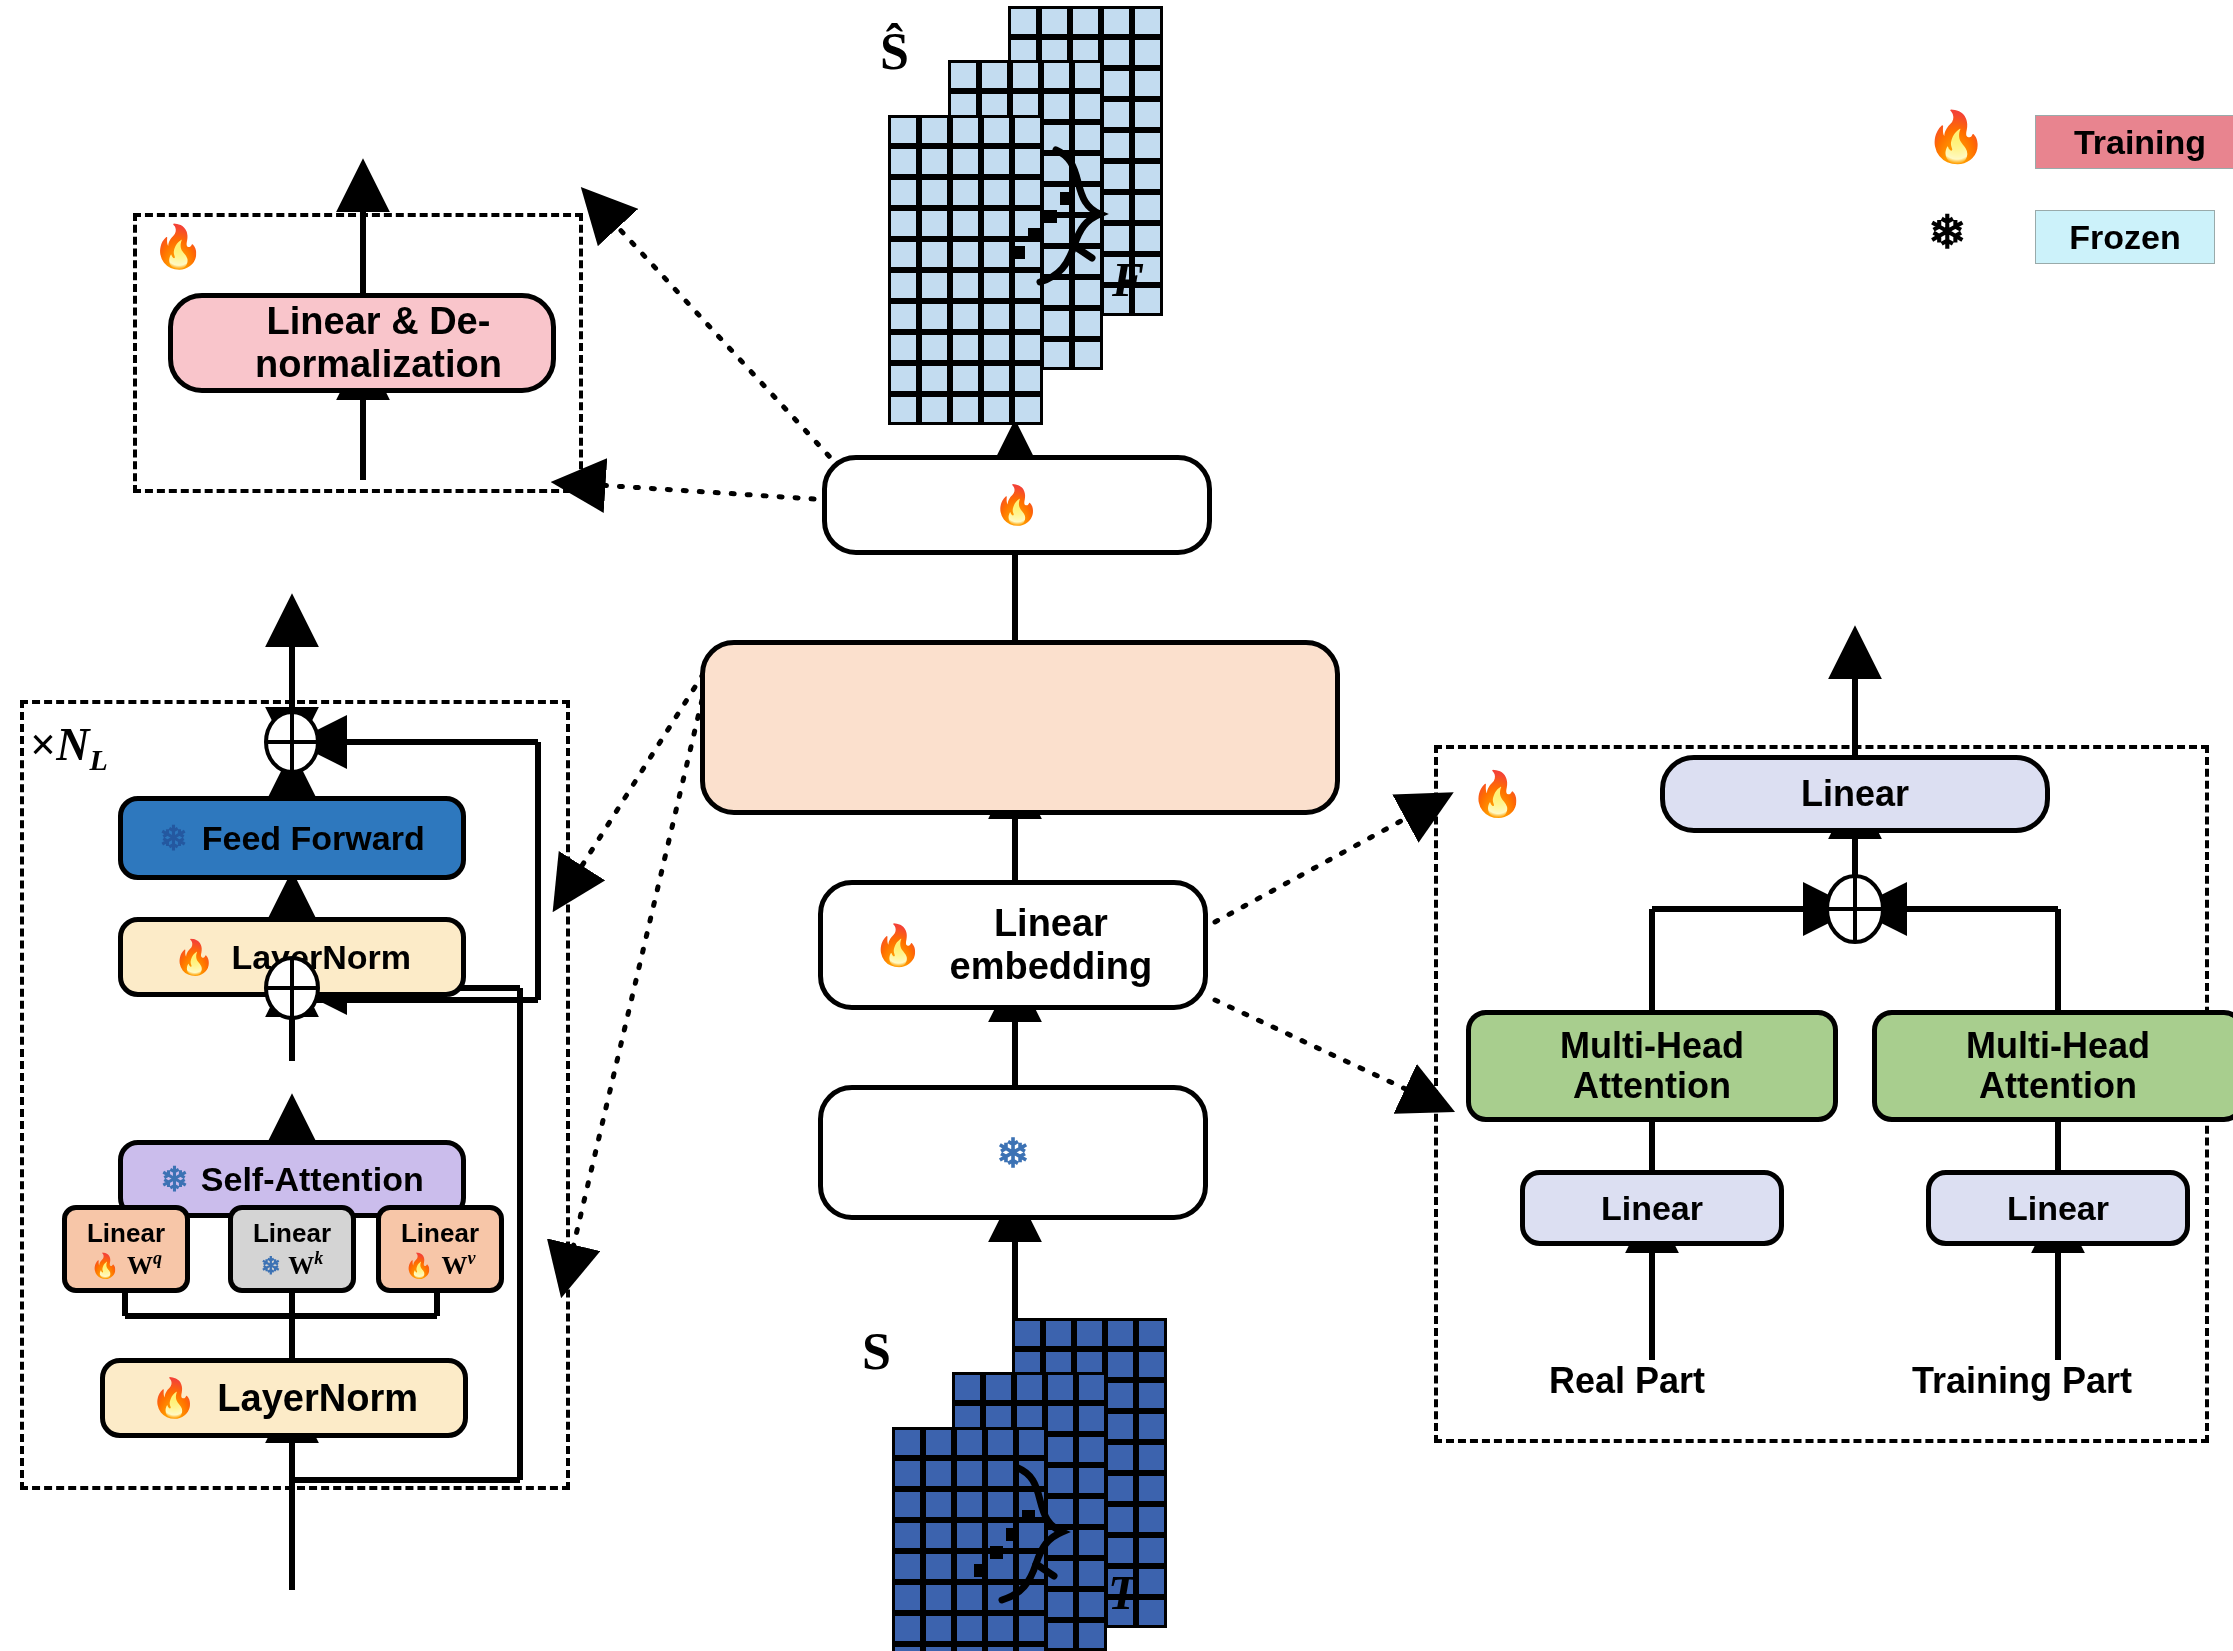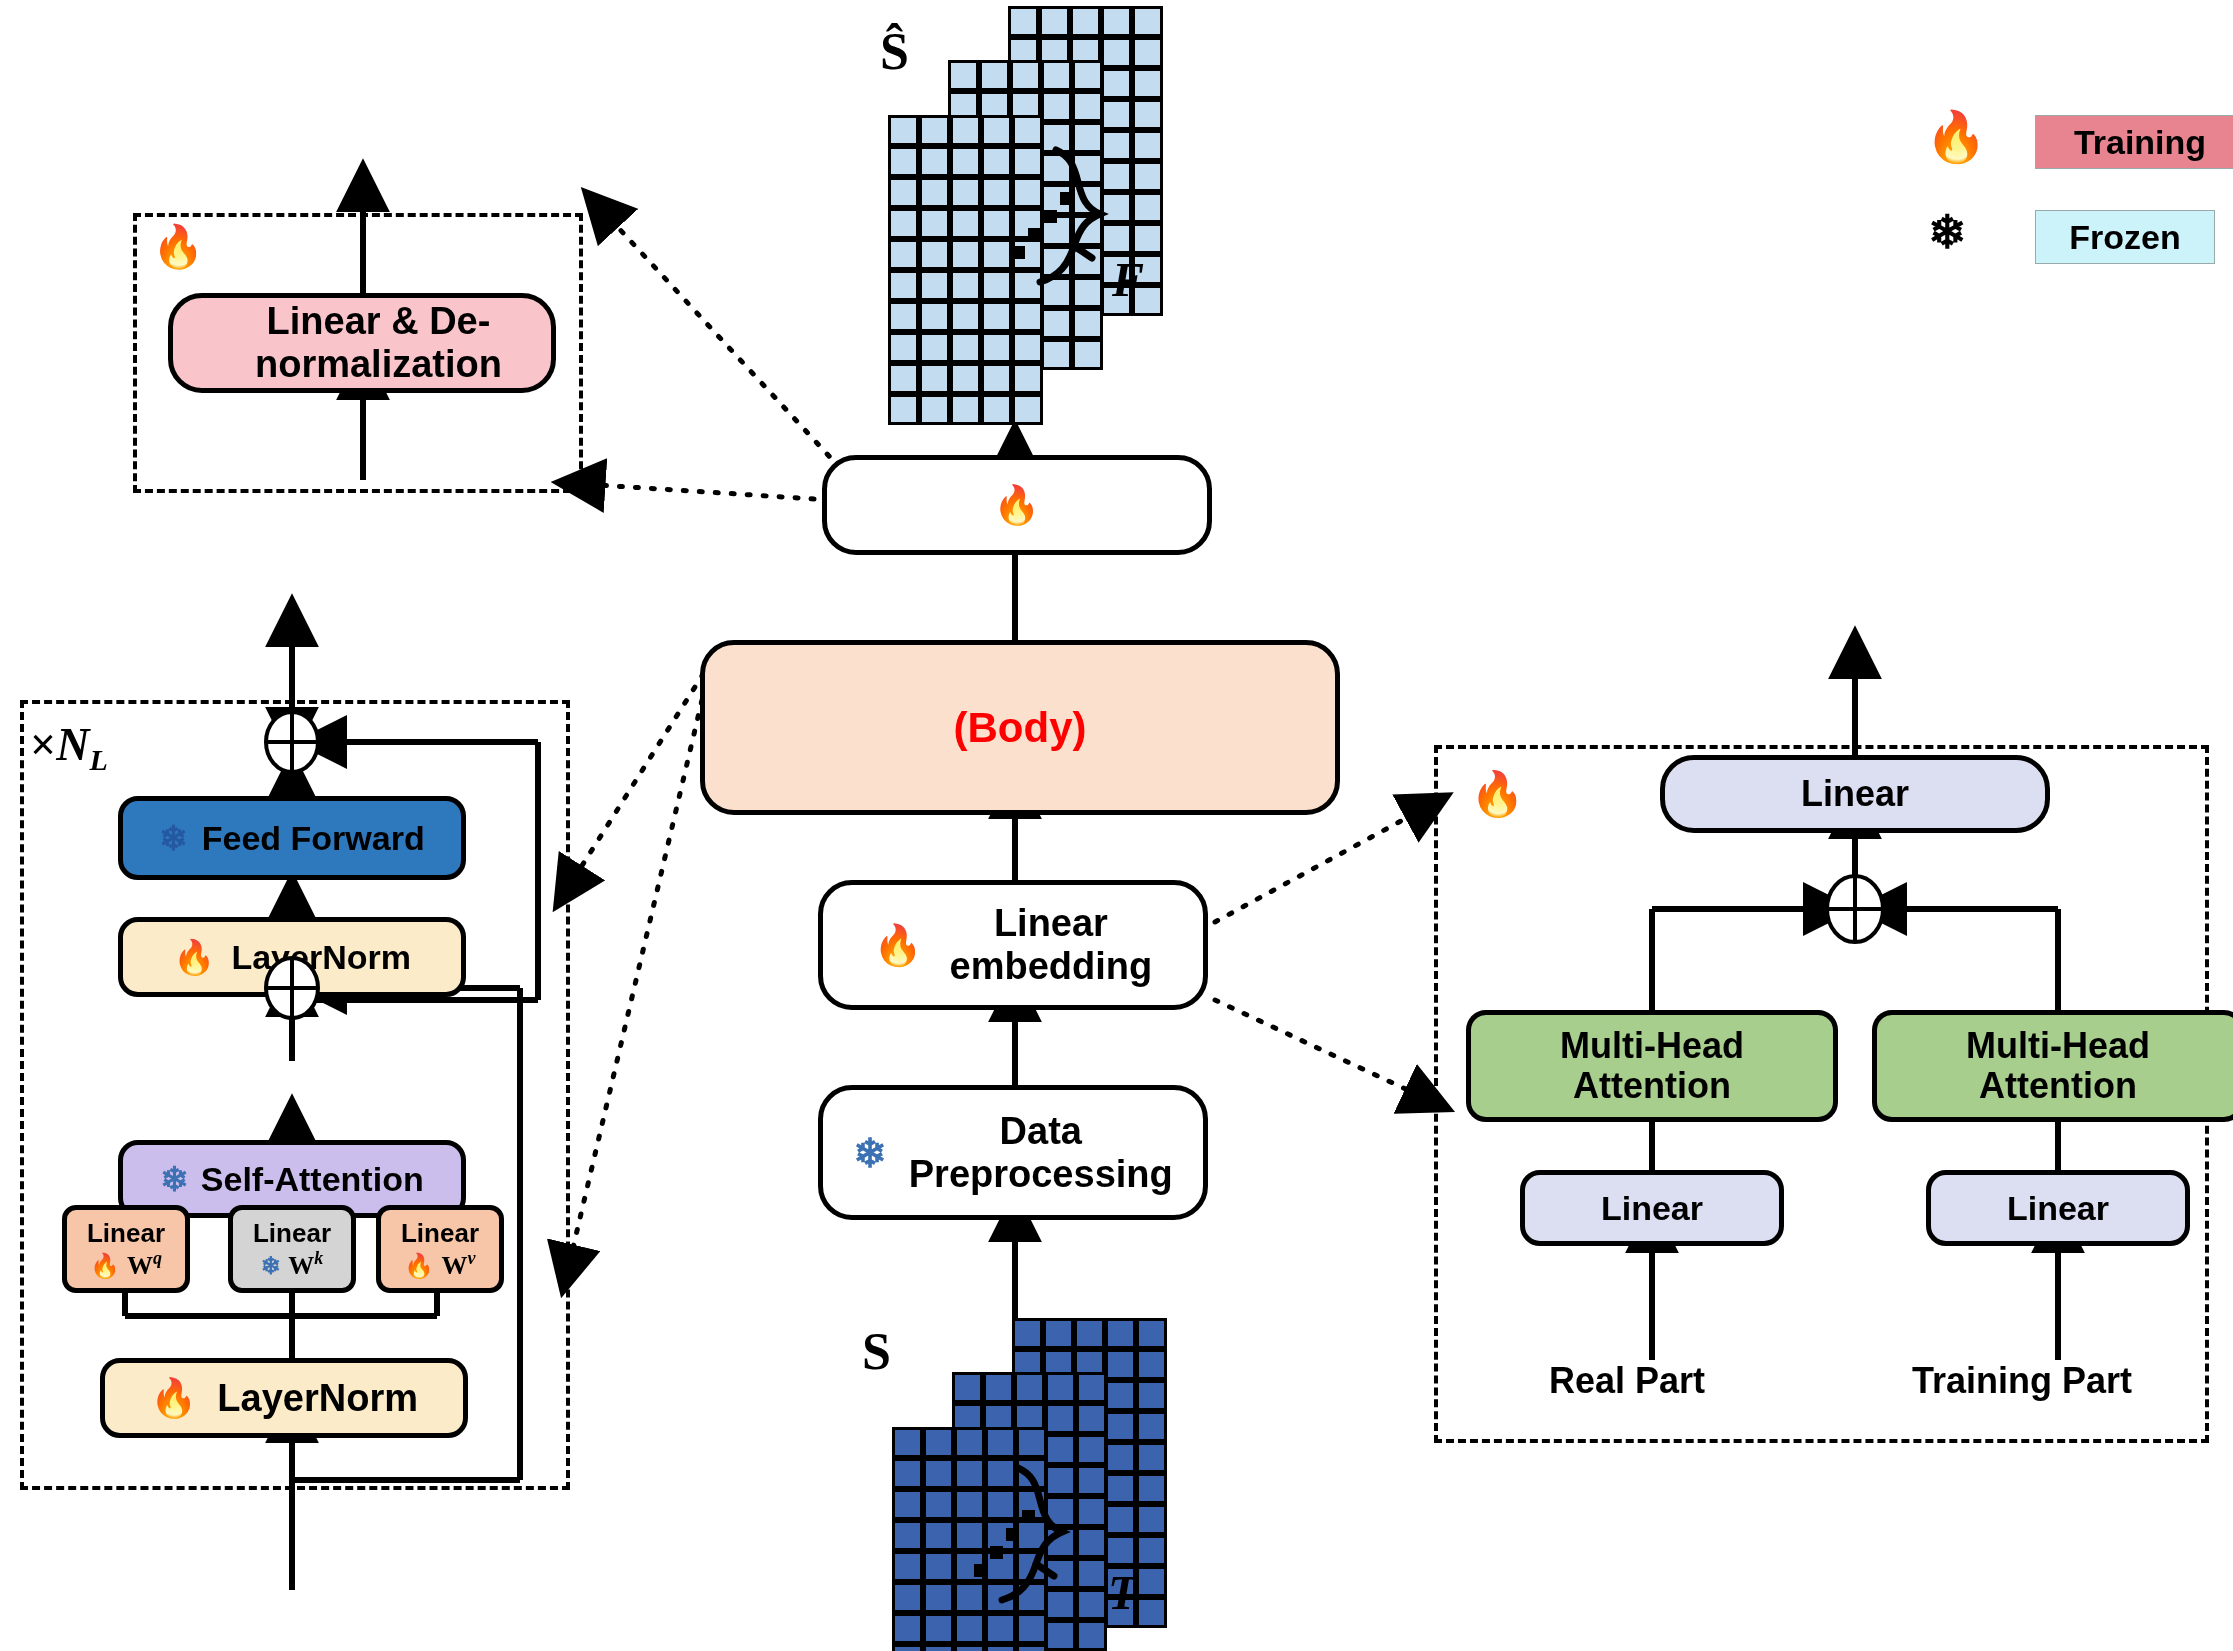--- a/index.html
+++ b/index.html
@@ -163,41 +163,36 @@
   </div>
 
   <div class="node pill" style="left:822px;top:455px;width:390px;height:100px;background:#ffffff;font-size:38px;">
     <span class="row-ico">
       <span class="ico flame" style="font-size:38px;">🔥</span>
     </span>
   </div>
 
   <div class="node pill" style="left:700px;top:640px;width:640px;height:175px;background:#FBE0CD;font-size:42px;">
     <span style="display:block;">
-      <span class="lbl" style="color:#FF0000;">(Body)</span>
     </span>
   </div>
 
   <div class="node pill" style="left:818px;top:880px;width:390px;height:130px;background:#ffffff;font-size:38px;">
     <span class="row-ico" style="gap:26px;">
       <span class="ico flame" style="font-size:40px;">🔥</span>
       <span style="display:block;">
         <span class="lbl">Linear</span>
         <span class="lbl">embedding</span>
       </span>
     </span>
   </div>
 
   <div class="node pill" style="left:818px;top:1085px;width:390px;height:135px;background:#ffffff;font-size:38px;">
     <span class="row-ico" style="gap:22px;">
       <span class="ico snow" style="font-size:40px;">❄</span>
-      <span style="display:block;">
-        <span class="lbl">Data</span>
-        <span class="lbl">Preprocessing</span>
-      </span>
     </span>
   </div>
 
   <div class="ftext" style="left:862px;top:1322px;font-size:52px;font-family:'Liberation Serif',serif;">
     <span>S</span>
   </div>
   <div class="ftext mathit" style="left:1108px;top:1565px;font-size:48px;">
     <span>T</span>
   </div>
 

